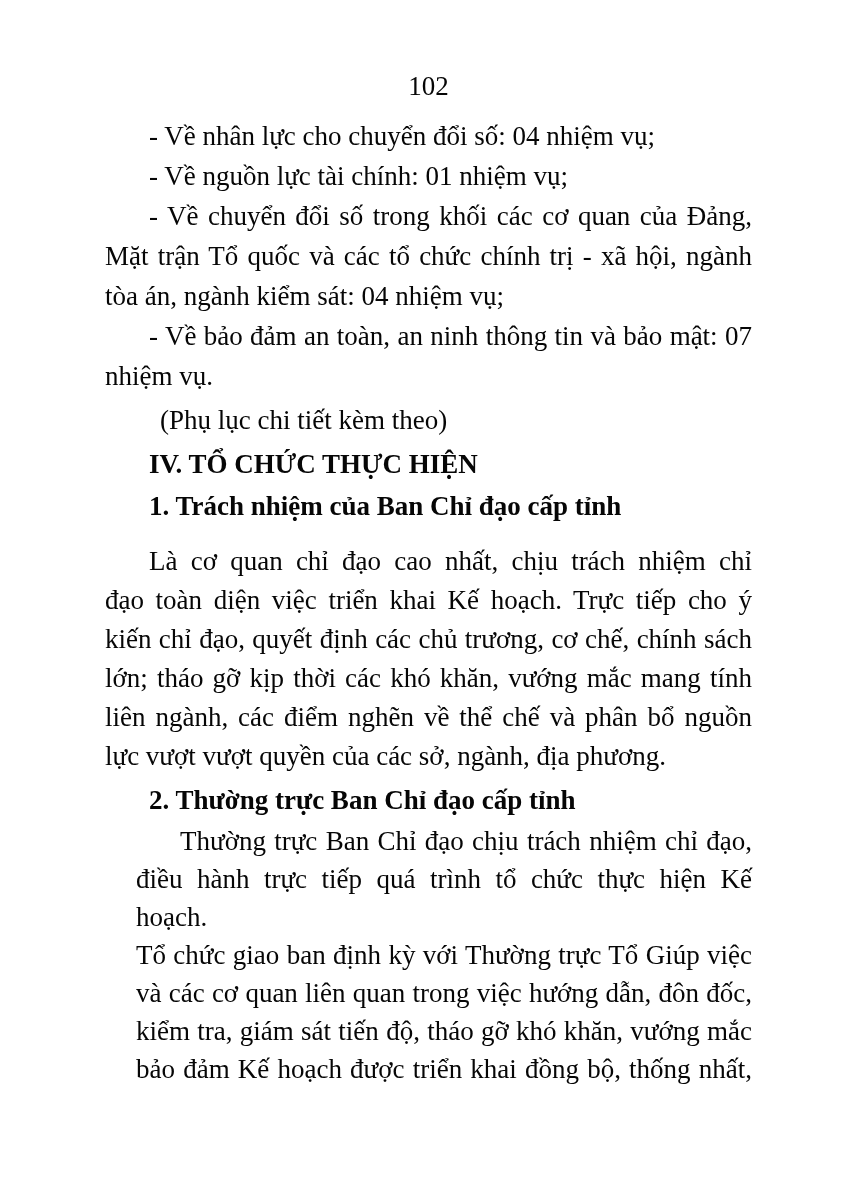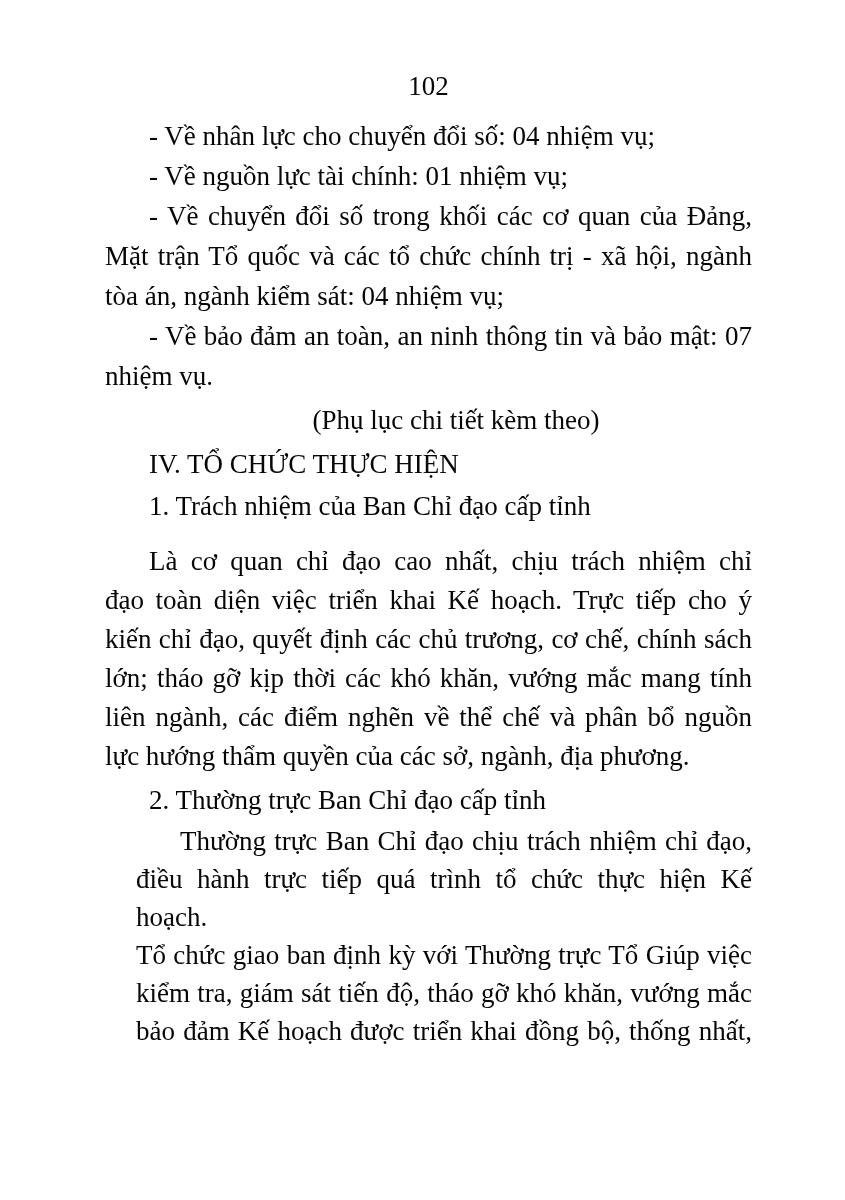--- a/index.html
+++ b/index.html
@@ -30,25 +30,25 @@
     font-size: 27px;
     line-height: 40px;
     white-space: normal;
   }
   .line.indent { padding-left: 44px; }
   .line.just {
     text-align: justify;
     text-align-last: justify;
   }
   .line.center {
-    text-align: center;
+    text-align: left;
     padding-left: 55px;
   }
   .it { }
-  .b  { font-weight: 400; margin-top: 13px; }
+  .b  { font-weight: 700; margin-top: 13px; }
   .block { margin: 0; }
   .block-heading .line { font-weight: 700; }
   
   .blocks > .block:nth-child(4) { }   
   .blocks > .block:nth-child(5) { margin-top: 4px; }   
   .blocks > .block:nth-child(6) { margin-top: 4px; }   
   .blocks > .block:nth-child(7) { margin-top: 2px; }   
   .blocks > .block:nth-child(8) { margin-top: 16px; }   
   .blocks > .block:nth-child(8) .line { line-height: 39px; }
   .blocks > .block:nth-child(9) { margin-top: 4px; }   
@@ -85,27 +85,28 @@
         </div>
         <div class="block block-heading">
           <div class="line indent"><span class="b ">1. Trách nhiệm của Ban Chỉ đạo cấp tỉnh</span></div>
         </div>
         <div class="block block-paragraph">
           <div class="line indent just"><span class="">Là cơ quan chỉ đạo cao nhất, chịu trách nhiệm chỉ</span></div>
           <div class="line just"><span class="">đạo toàn diện việc triển khai Kế hoạch. Trực tiếp cho ý</span></div>
           <div class="line just"><span class="">kiến chỉ đạo, quyết định các chủ trương, cơ chế, chính sách</span></div>
           <div class="line just"><span class="">lớn; tháo gỡ kịp thời các khó khăn, vướng mắc mang tính</span></div>
           <div class="line just"><span class="">liên ngành, các điểm nghẽn về thể chế và phân bổ nguồn</span></div>
-          <div class="line"><span class="">lực hướng thẩm quyền của các sở, ngành, địa phương.</span></div>
+          <div class="line"><span class="">lực vượt vượt quyền của các sở, ngành, địa phương.</span></div>
         </div>
         <div class="block block-heading">
           <div class="line indent"><span class="b ">2. Thường trực Ban Chỉ đạo cấp tỉnh</span></div>
         </div>
         <div class="block block-paragraph">
           <div class="line indent just"><span class="">Thường trực Ban Chỉ đạo chịu trách nhiệm chỉ đạo,</span></div>
           <div class="line just"><span class="">điều hành trực tiếp quá trình tổ chức thực hiện Kế hoạch.</span></div>
           <div class="line just"><span class="">Tổ chức giao ban định kỳ với Thường trực Tổ Giúp việc</span></div>
+          <div class="line just"><span class="">và các cơ quan liên quan trong việc hướng dẫn, đôn đốc,</span></div>
           <div class="line just"><span class="">kiểm tra, giám sát tiến độ, tháo gỡ khó khăn, vướng mắc</span></div>
           <div class="line just"><span class="">bảo đảm Kế hoạch được triển khai đồng bộ, thống nhất,</span></div>
         </div>
       </div>
   </div>
 </div>
 
 </body></html>

